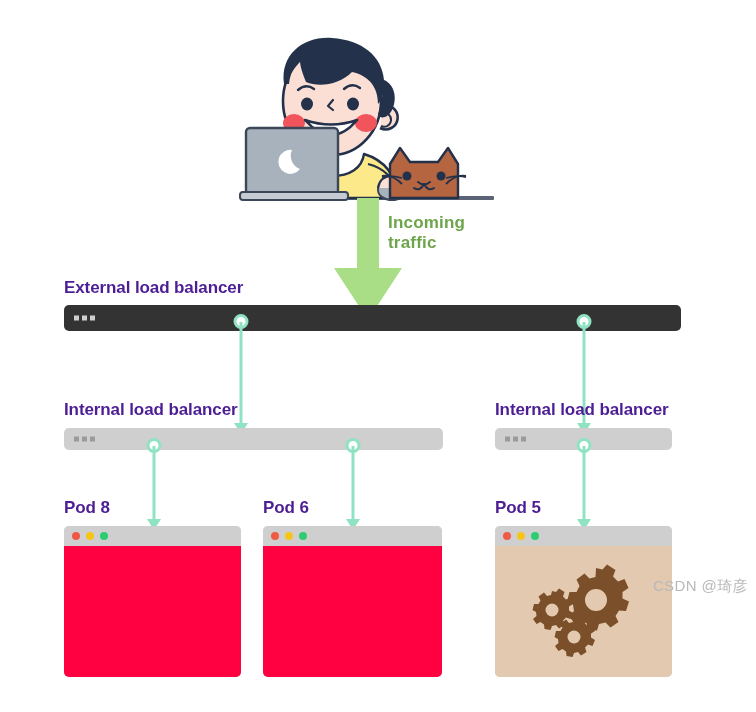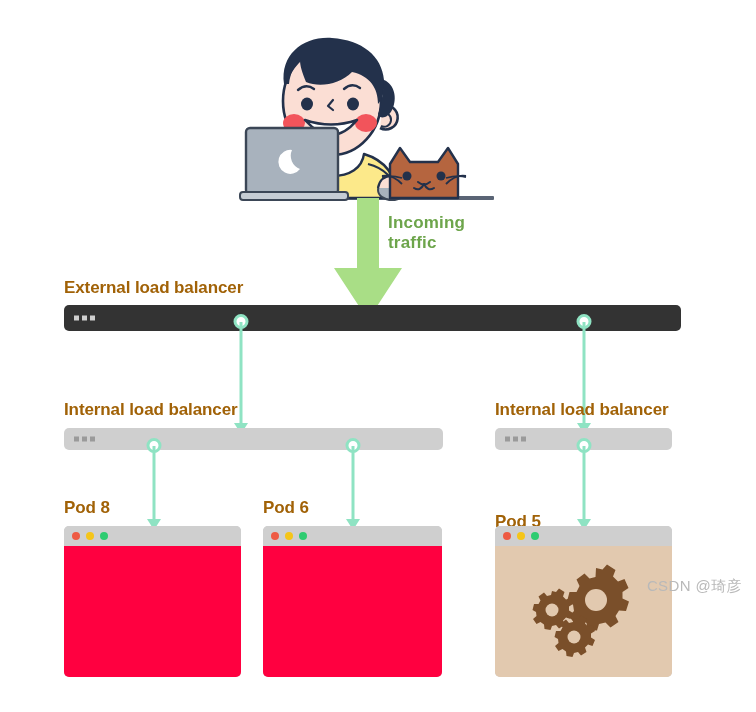--- a/index.html
+++ b/index.html
@@ -18,29 +18,29 @@
   
   .traffic-arrow{position:absolute;left:334px;top:198px;width:68px;height:122px;}
   .traffic-label{
     position:absolute;left:388px;top:213px;width:120px;
     color:#6DA54B;font-size:17px;font-weight:bold;line-height:20px;
     letter-spacing:.2px;
   }
 
   
   .heading{
-    position:absolute;color:#a16207;font-size:17px;font-weight:bold;
+    position:absolute;color:#4c1d95;font-size:17px;font-weight:bold;
     letter-spacing:-.1px;white-space:nowrap;
   }
   #h-ext{left:64px;top:278px;}
   #h-int-1{left:64px;top:400px;}
   #h-int-2{left:495px;top:400px;}
   #h-pod1{left:64px;top:498px;}
   #h-pod2{left:263px;top:498px;}
-  #h-pod5{left:495px;top:512px;}
+  #h-pod5{left:495px;top:498px;}
 
   
   .bar{position:absolute;border-radius:5px;}
   .bar .dots{position:absolute;left:10px;top:50%;transform:translateY(-50%);display:flex;gap:3px;}
   .bar .dots i{display:block;width:5px;height:5px;}
   .bar-ext{left:64px;top:305px;width:617px;height:26px;background:#333333;}
   .bar-ext .dots i{background:#CFCFCF;}
   .bar-int{background:#CFCFCF;height:22px;}
   .bar-int .dots i{background:#9A9A9A;}
   #bar-int-1{left:64px;top:428px;width:379px;}
@@ -67,21 +67,21 @@
   .pod{position:absolute;border-radius:5px;overflow:hidden;background:#CFCFCF;}
   .pod .titlebar{height:20px;background:#CFCFCF;display:flex;align-items:center;padding-left:8px;gap:6px;}
   .pod .titlebar i{display:block;width:8px;height:8px;border-radius:50%;}
   .pod .body{height:calc(100% - 20px);display:flex;align-items:center;justify-content:center;}
   #pod-1{left:64px;top:526px;width:177px;height:151px;}
   #pod-2{left:263px;top:526px;width:179px;height:151px;}
   #pod-5{left:495px;top:526px;width:177px;height:151px;}
 
   
   .watermark{
-    position:absolute;right:14px;bottom:12px;
+    position:absolute;right:8px;bottom:12px;
     color:#B9B9B9;font-size:15px;letter-spacing:.4px;
     font-family:"Liberation Sans", sans-serif;
   }
 </style>
 </head>
 <body>
 
 <div class="stage">
 
   <div class="illustration">

